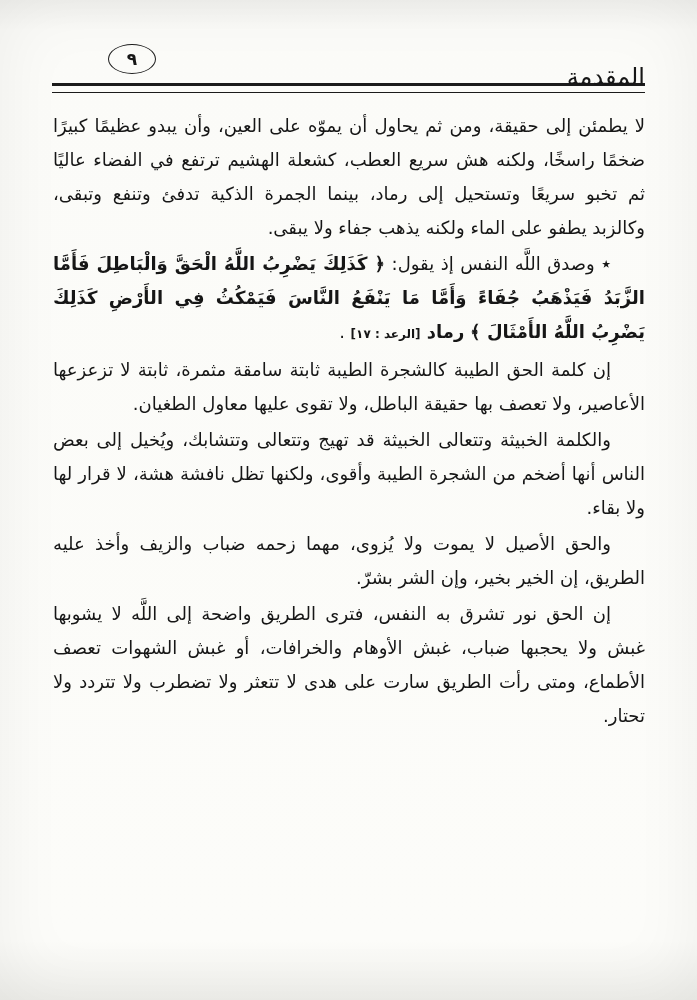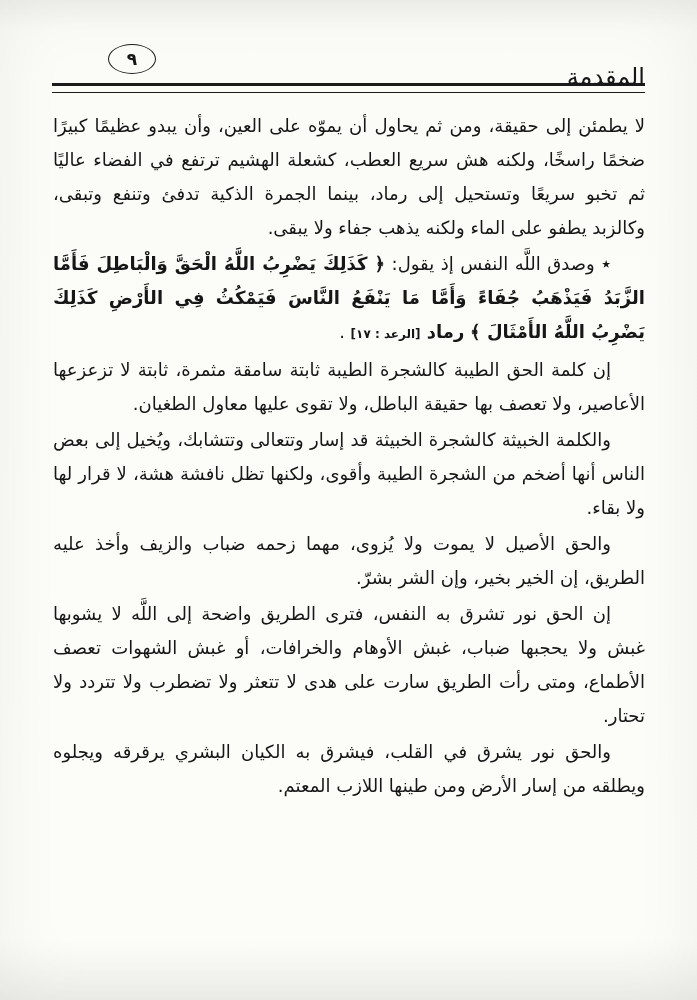--- a/index.html
+++ b/index.html
@@ -88,22 +88,21 @@
       <span>٭ وصدق اللَّه النفس إذ يقول: </span>
       <span class="verse">﴿ كَذَلِكَ يَضْرِبُ اللَّهُ الْحَقَّ وَالْبَاطِلَ فَأَمَّا الزَّبَدُ فَيَذْهَبُ جُفَاءً وَأَمَّا مَا يَنْفَعُ النَّاسَ فَيَمْكُثُ فِي الأَرْضِ كَذَلِكَ يَضْرِبُ اللَّهُ الأَمْثَالَ ﴾</span>
       <span class="verse"> رماد </span>
       <span class="verse-ref">[الرعد : ١٧]</span>
       <span> .</span>
     </p>
 
 
     <p class="para">إن كلمة الحق الطيبة كالشجرة الطيبة ثابتة سامقة مثمرة، ثابتة لا تزعزعها الأعاصير، ولا تعصف بها حقيقة الباطل، ولا تقوى عليها معاول الطغيان.</p>
 
-    <p class="para">والكلمة الخبيثة كالشجرة الخبيثة قد إسار وتتعالى وتتشابك، ويُخيل إلى بعض الناس أنها أضخم من الشجرة الطيبة وأقوى، ولكنها تظل نافشة هشة، لا قرار لها ولا بقاء.</p>
+    <p class="para">والكلمة الخبيثة وتتعالى الخبيثة قد تهيج وتتعالى وتتشابك، ويُخيل إلى بعض الناس أنها أضخم من الشجرة الطيبة وأقوى، ولكنها تظل نافشة هشة، لا قرار لها ولا بقاء.</p>
 
     <p class="para">والحق الأصيل لا يموت ولا يُزوى، مهما زحمه ضباب والزيف وأخذ عليه الطريق، إن الخير بخير، وإن الشر بشرّ.</p>
 
     <p class="para">إن الحق نور تشرق به النفس، فترى الطريق واضحة إلى اللَّه لا يشوبها غبش ولا يحجبها ضباب، غبش الأوهام والخرافات، أو غبش الشهوات تعصف الأطماع، ومتى رأت الطريق سارت على هدى لا تتعثر ولا تضطرب ولا تتردد ولا تحتار.</p>
 
-    <p class="para">والحق نور يشرق في القلب، فيشرق به الكيان البشري يرقرقه ويجلوه ويطلقه من إسار الأرض ومن طينها اللازب المعتم.</p>
 
   </main>
 </div>
 
 </body></html>

